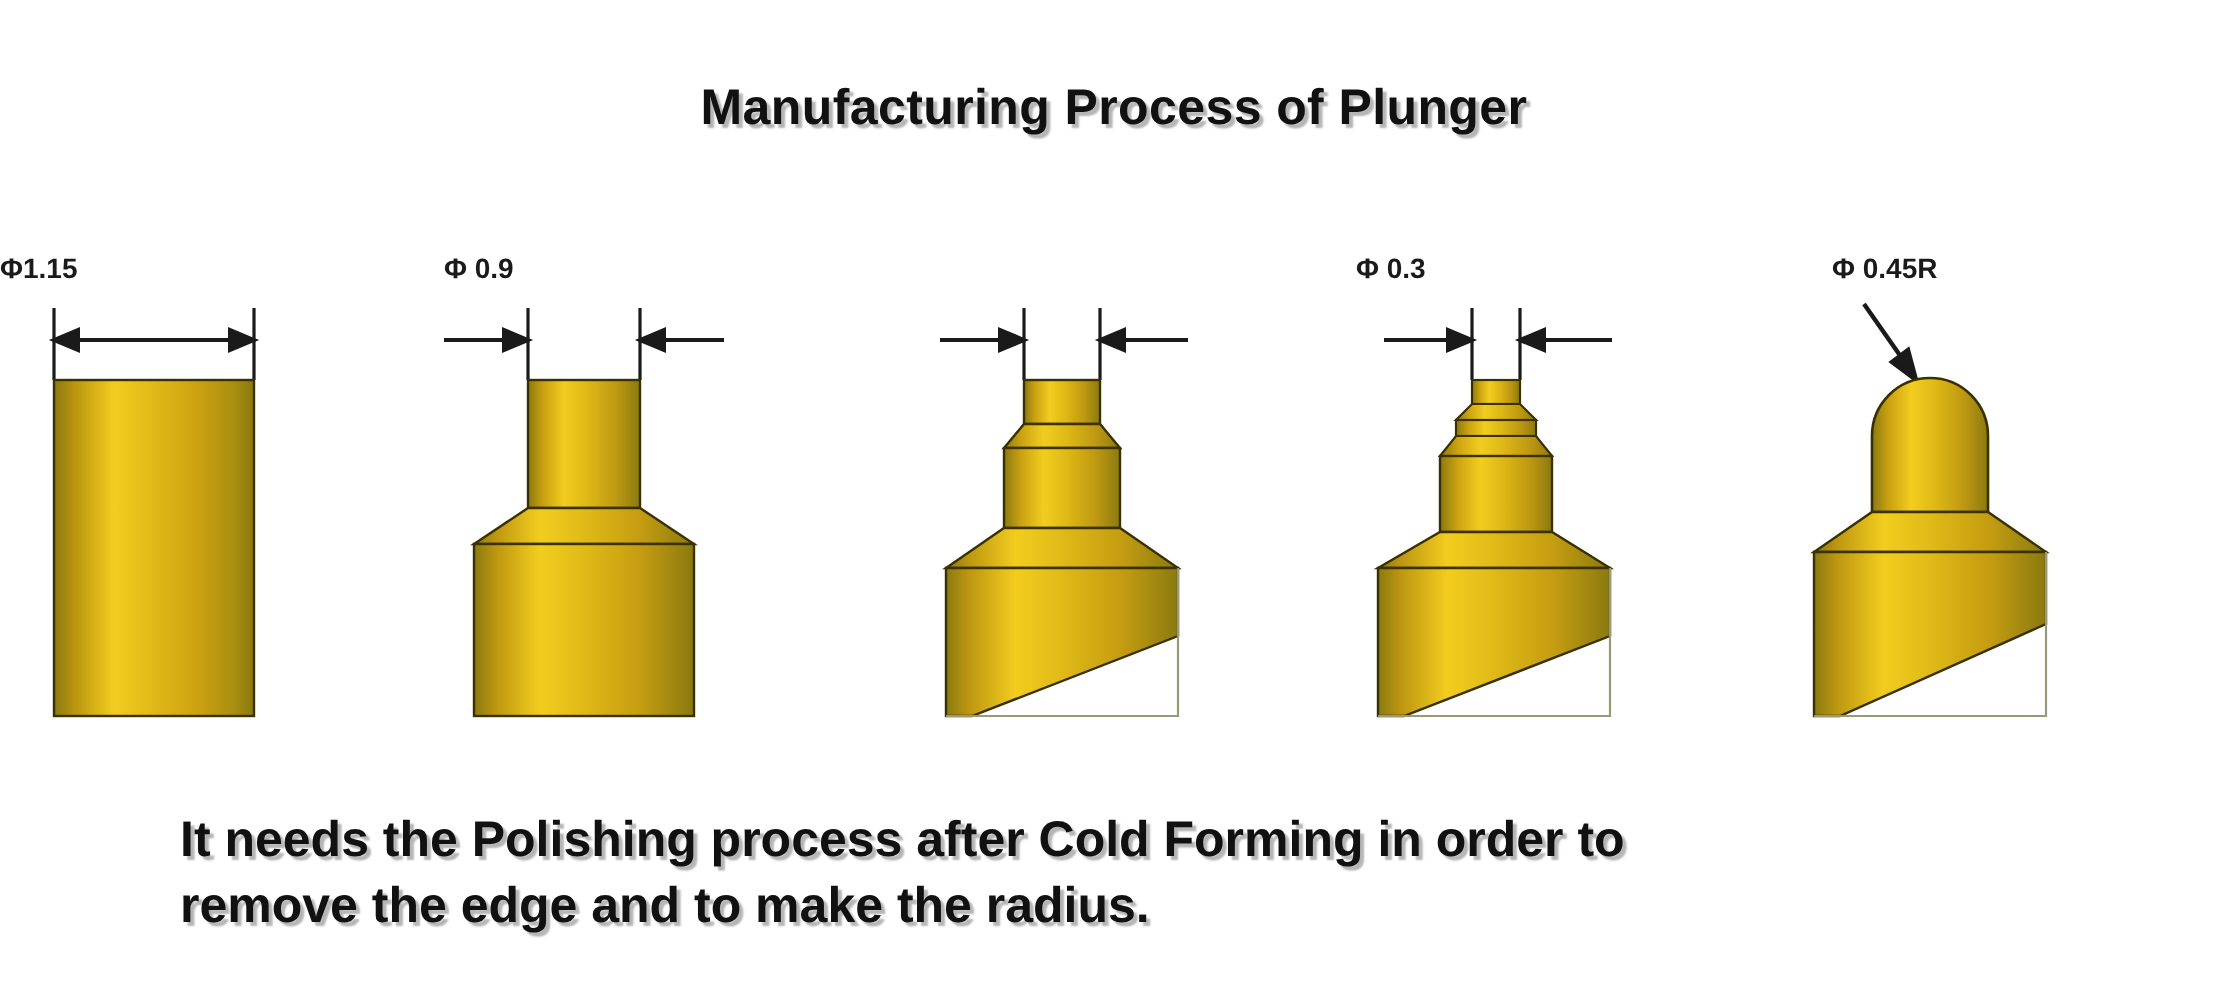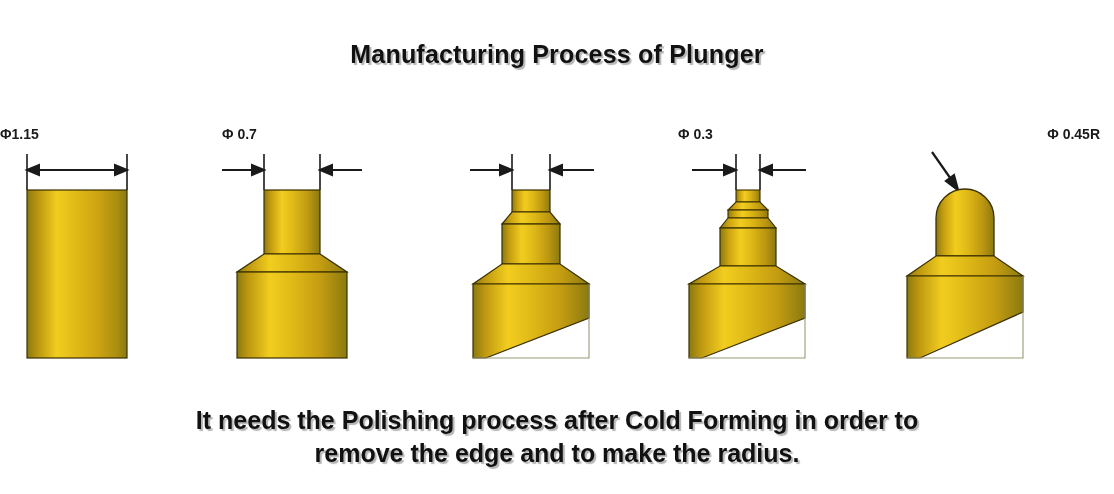--- a/index.html
+++ b/index.html
@@ -21,21 +21,21 @@
     font-weight:bold;
     color:#111111;
     letter-spacing:.2px;
     text-shadow:2px 2px 1px rgba(120,120,120,.55);
   }
 
   .caption{
     position:absolute;
     left:90px;right:90px;
     top:404px;
-    text-align:center;
+    text-align:left;
     font-size:25px;
     font-weight:bold;
     line-height:33px;
     color:#111111;
     text-shadow:2px 2px 1px rgba(120,120,120,.55);
   }
   .caption .l2{display:block;}
 
   .stage{position:absolute;top:126px;width:210px;height:250px;}
   .stage-dim{
@@ -46,21 +46,21 @@
     font-weight:bold;
     color:#1a1a1a;
   }
   .stage svg{position:absolute;left:0;top:0;}
 
   #stage-1{left:0px;}
   #stage-2{left:222px;}
   #stage-3{left:462px;}
   #stage-4{left:678px;}
   #stage-5{left:890px;}
-  #stage-5 .stage-dim{text-align:right;padding-left:26px;}
+  #stage-5 .stage-dim{text-align:left;padding-left:26px;}
 </style>
 </head>
 <body>
 
 <div id="slide">
 
   <div class="title">Manufacturing Process of  Plunger</div>
 
   <div class="stage" id="stage-1">
     <div class="stage-dim">Φ1.15</div>
@@ -88,21 +88,21 @@
         <polygon points="127,44 115,39 115,49"></polygon>
       </g>
 
       <g>
         <rect x="27" y="64" width="100" height="168" fill="url(#g1)" stroke="#3a3000" stroke-width="1.2"></rect>
       </g>
     </svg>
   </div>
 
   <div class="stage" id="stage-2">
-    <div class="stage-dim">Φ 0.7</div>
+    <div class="stage-dim">Φ 0.9</div>
     <svg width="210" height="250" viewBox="0 0 210 250">
       <defs>
         <linearGradient id="g2a" x1="0" y1="0" x2="1" y2="0">
           <stop offset="0" stop-color="#8a7a10"></stop>
           <stop offset="0.12" stop-color="#c49c10"></stop>
           <stop offset="0.32" stop-color="#f2cd1f"></stop>
           <stop offset="0.52" stop-color="#dfb916"></stop>
           <stop offset="0.78" stop-color="#c09a11"></stop>
           <stop offset="1" stop-color="#8a7a10"></stop>
         </linearGradient>

